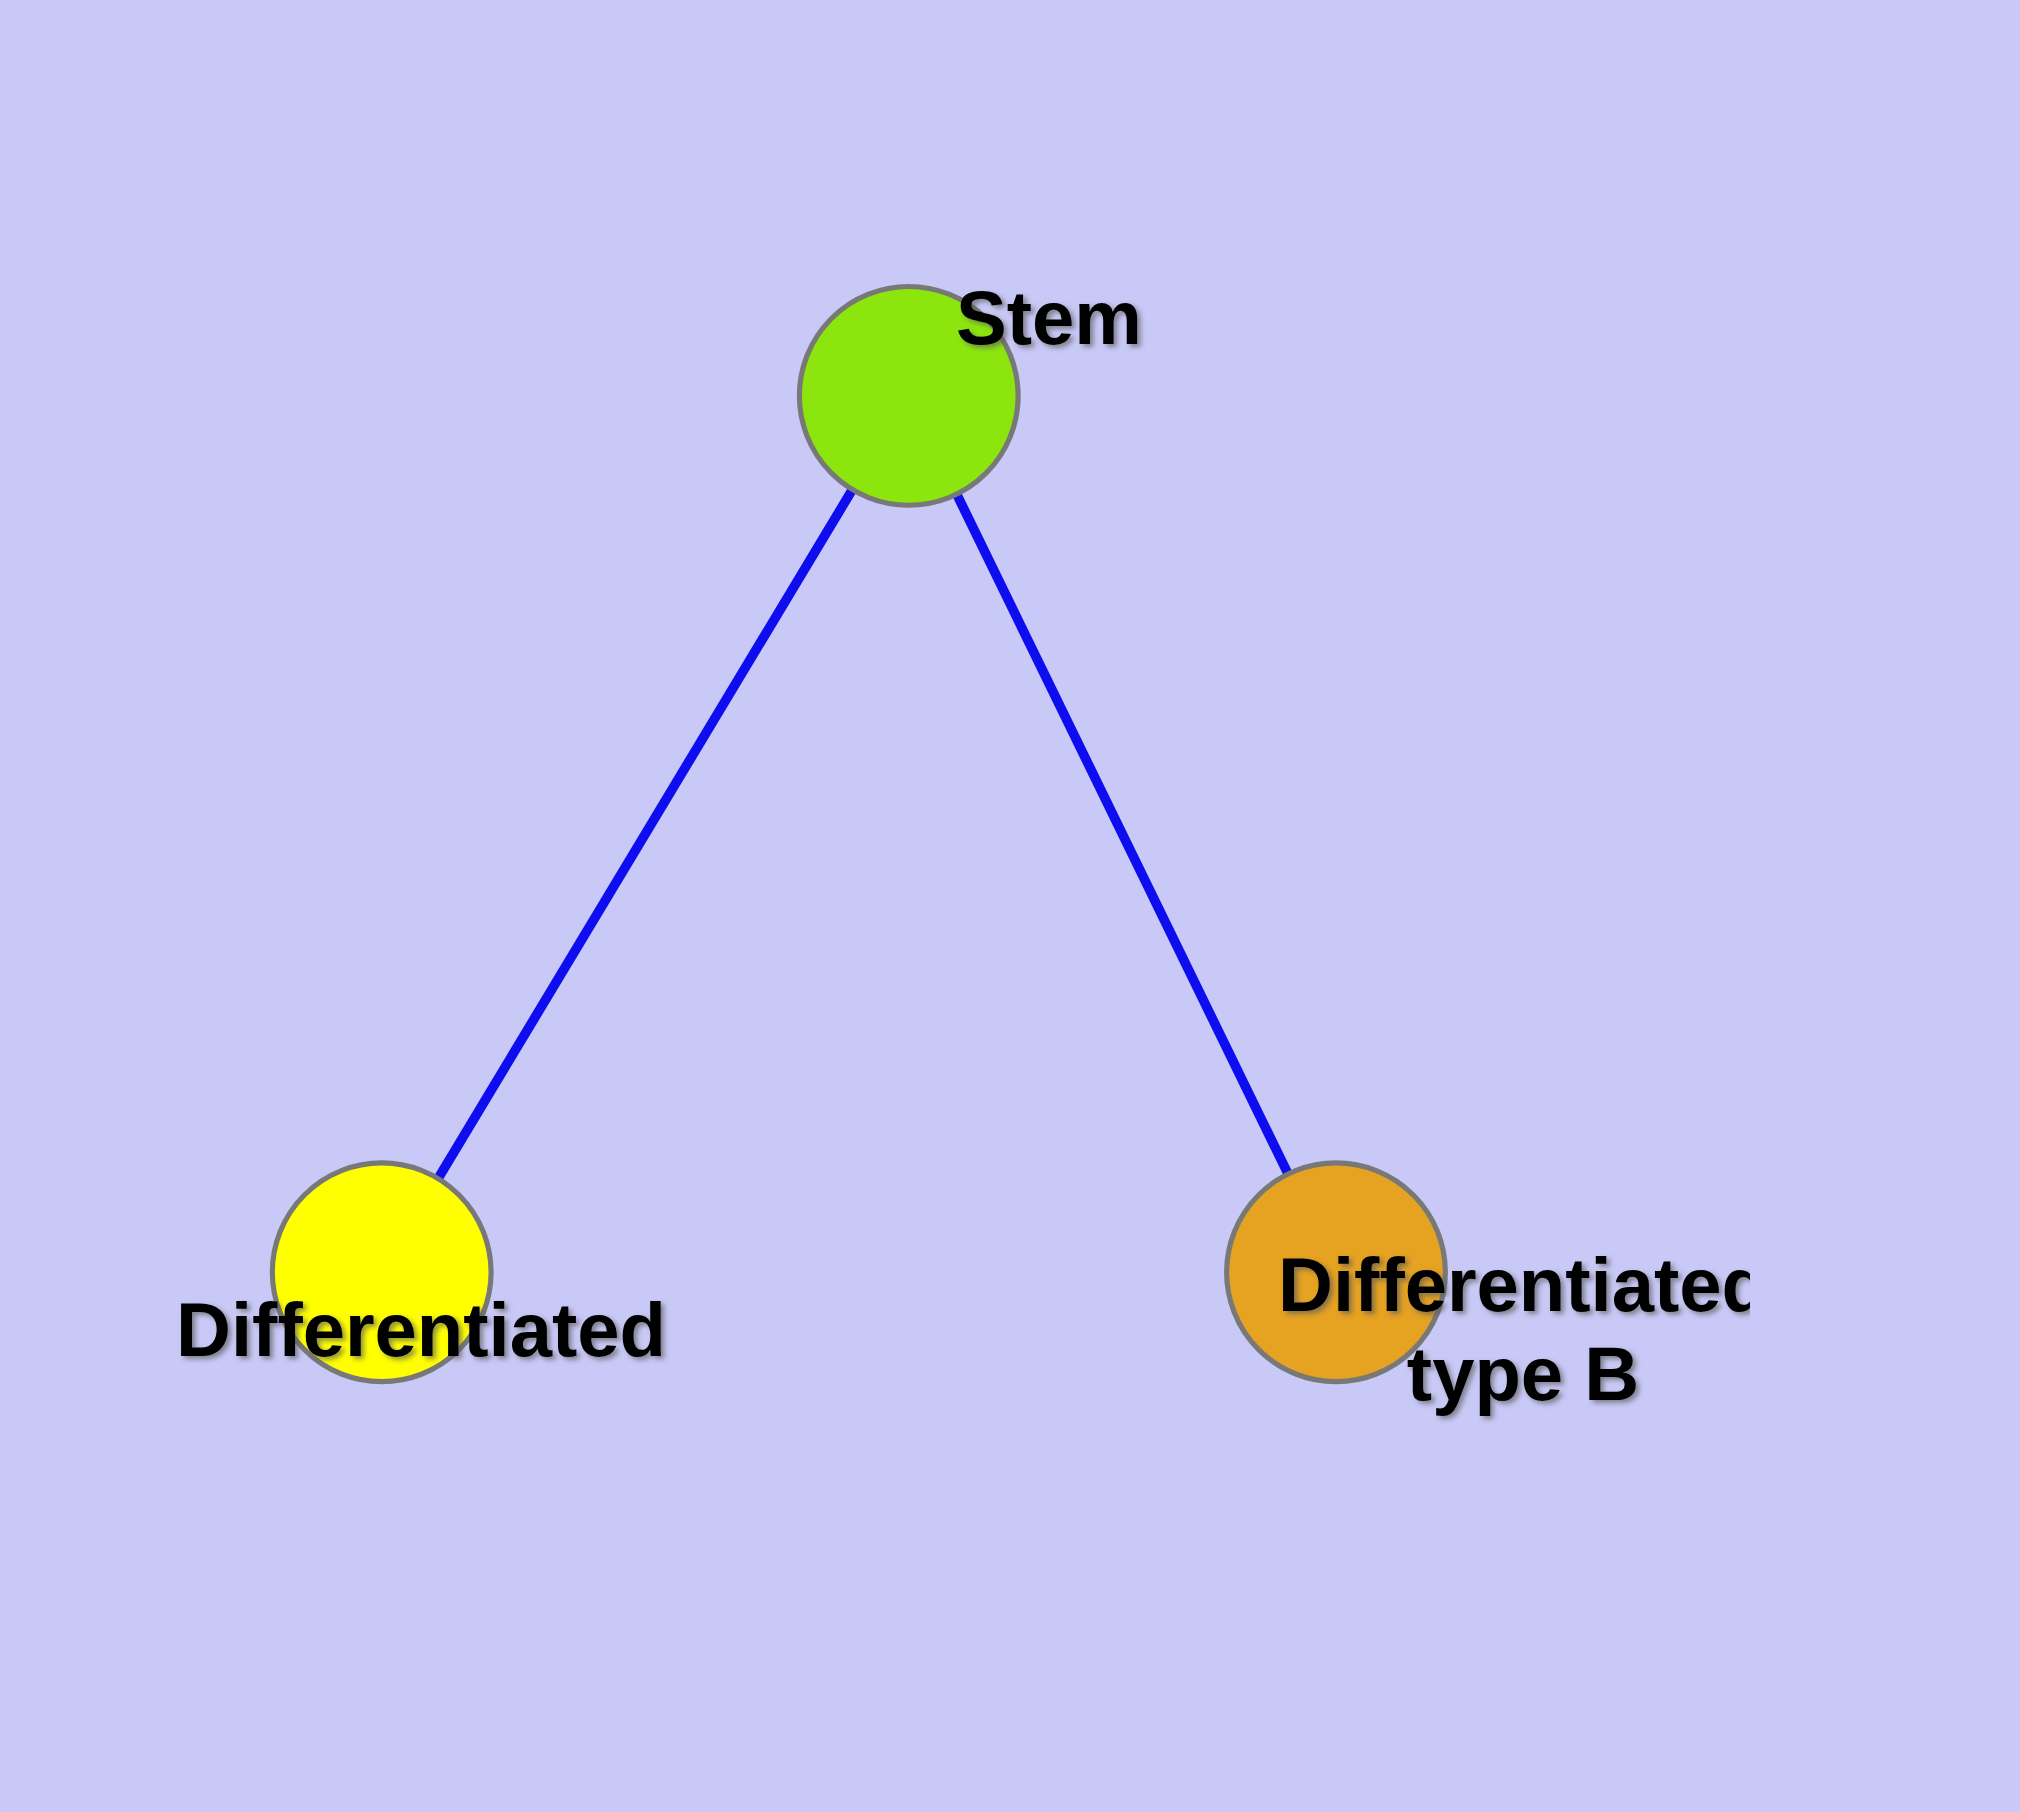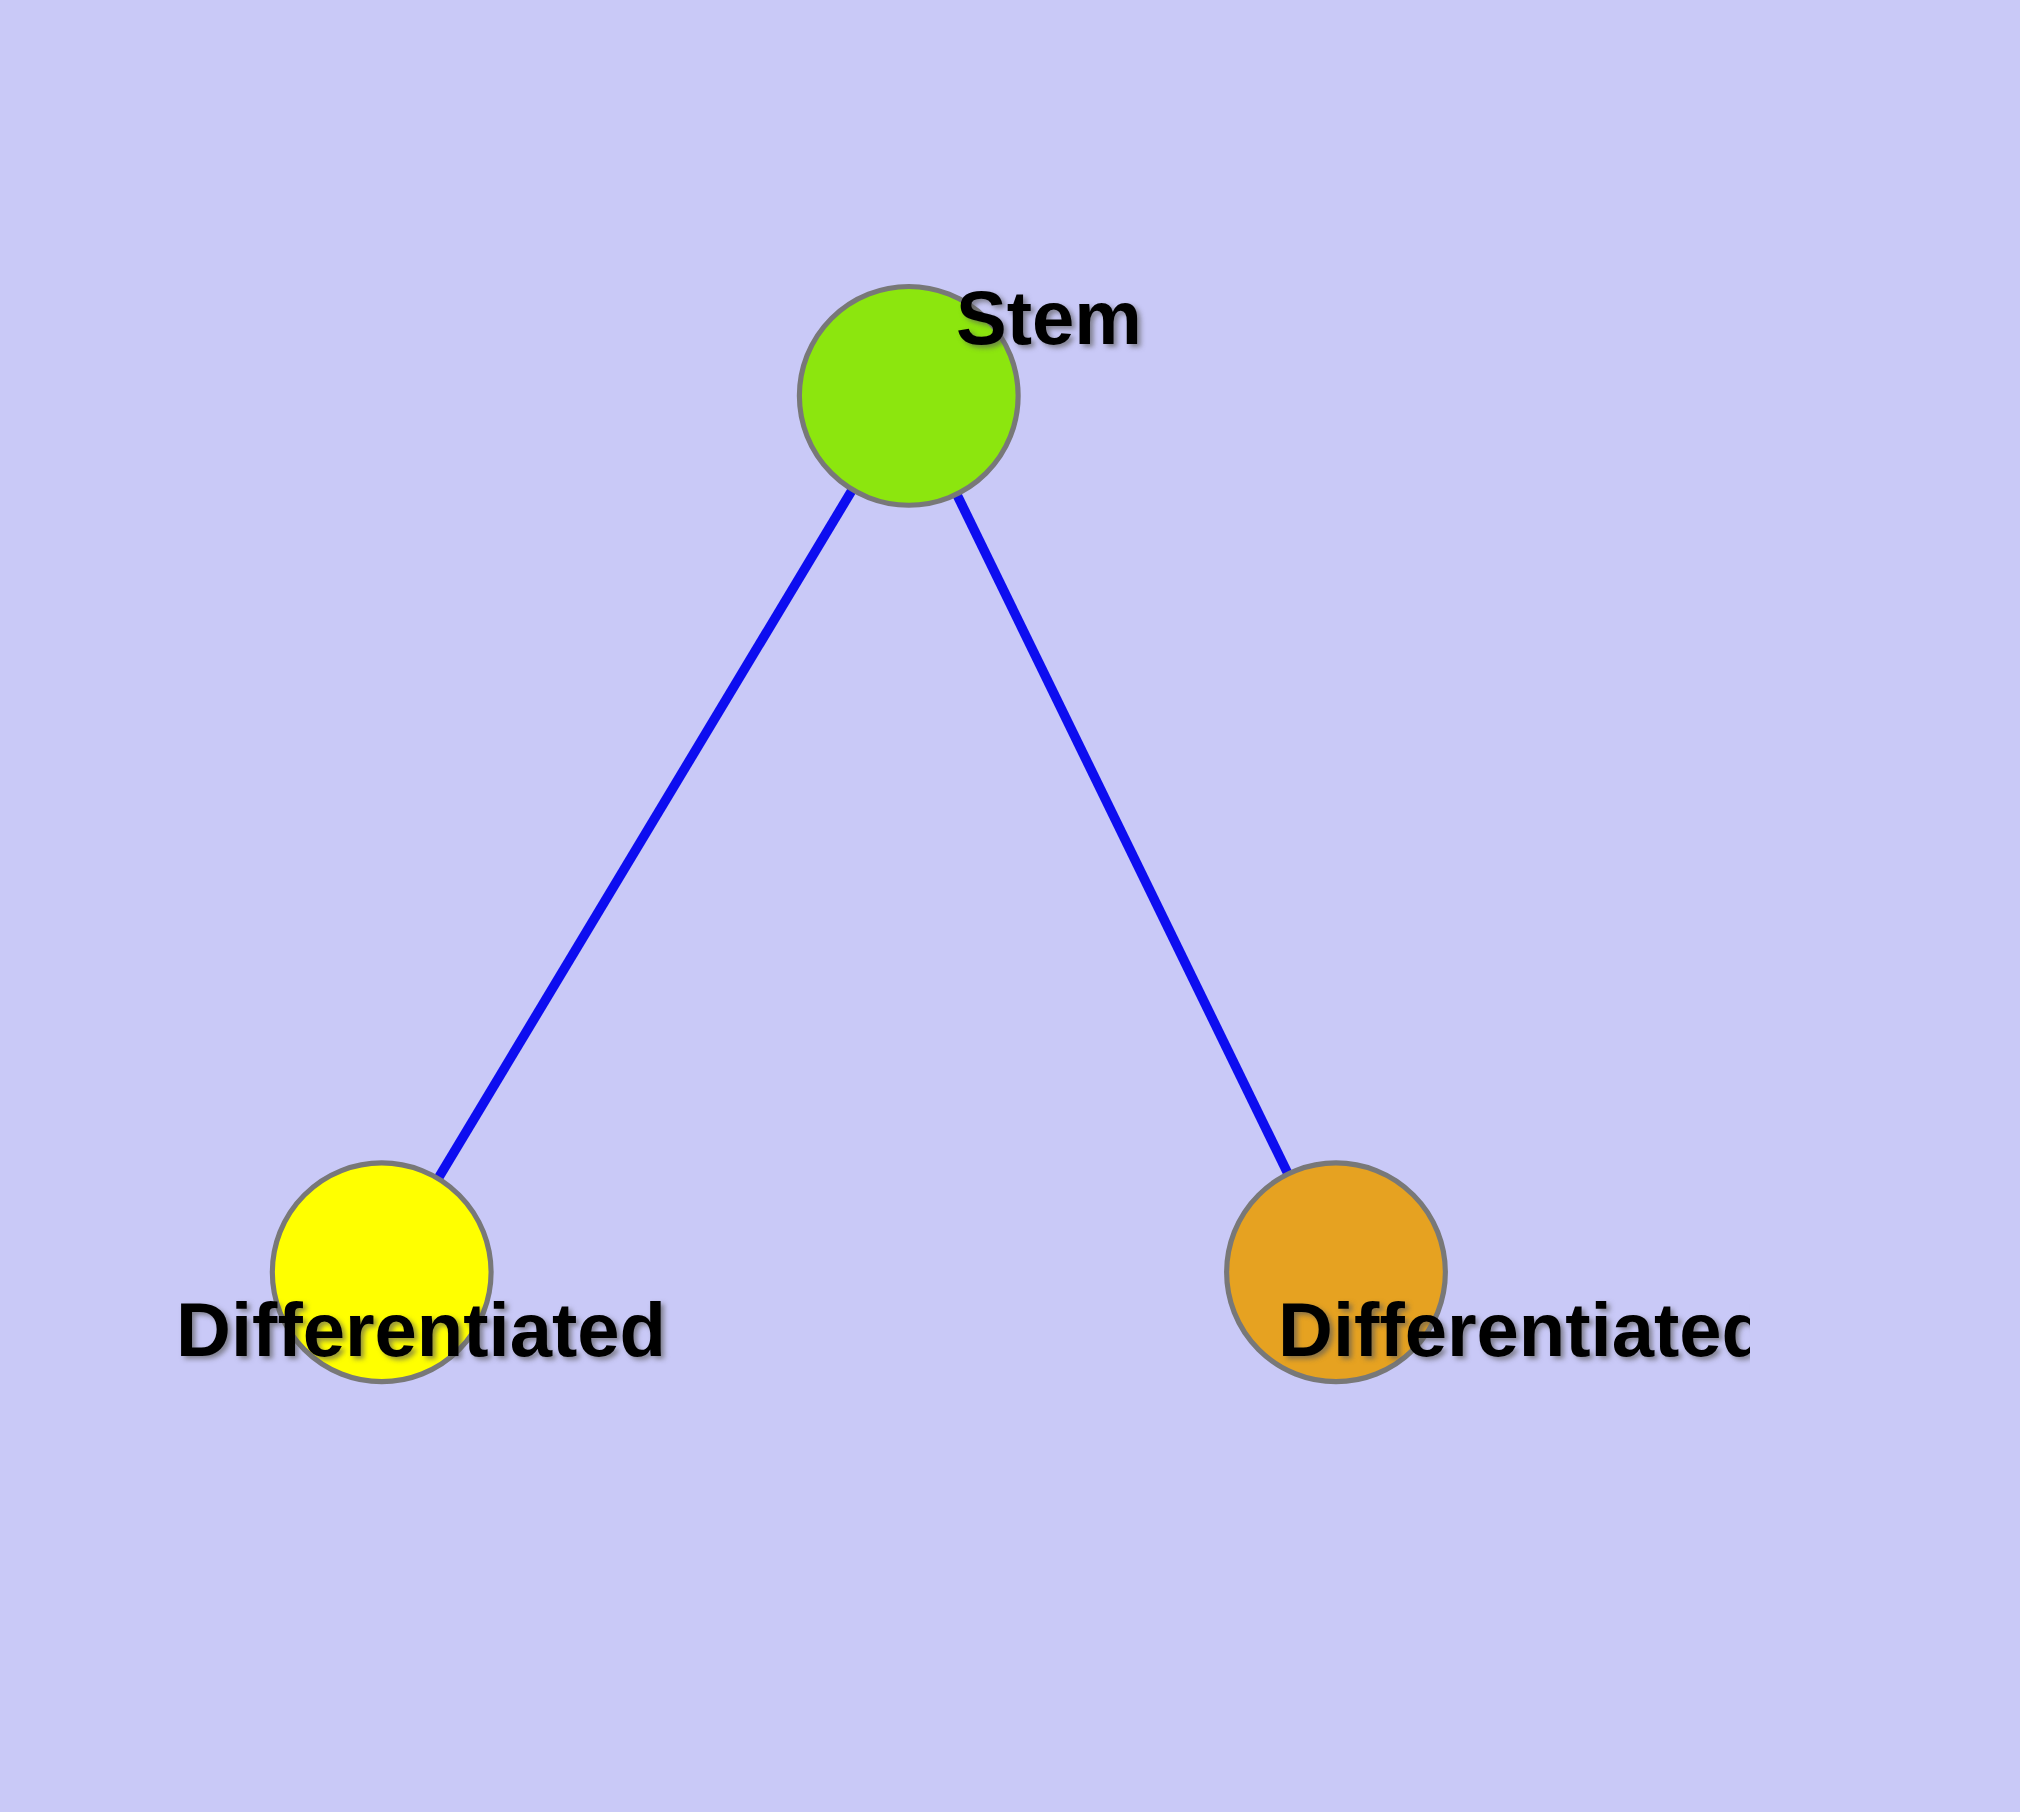--- a/index.html
+++ b/index.html
@@ -57,16 +57,17 @@
   </svg>
 
   <div class="node-label label-stem">Stem</div>
 
   <div class="node-label label-type-a">
     <div>Differentiated</div>
   </div>
 
   <div class="node-label label-type-b">
     <div>Differentiated</div>
+    <div>type B</div>
   </div>
 
 </div>
 
 
 </body></html>

